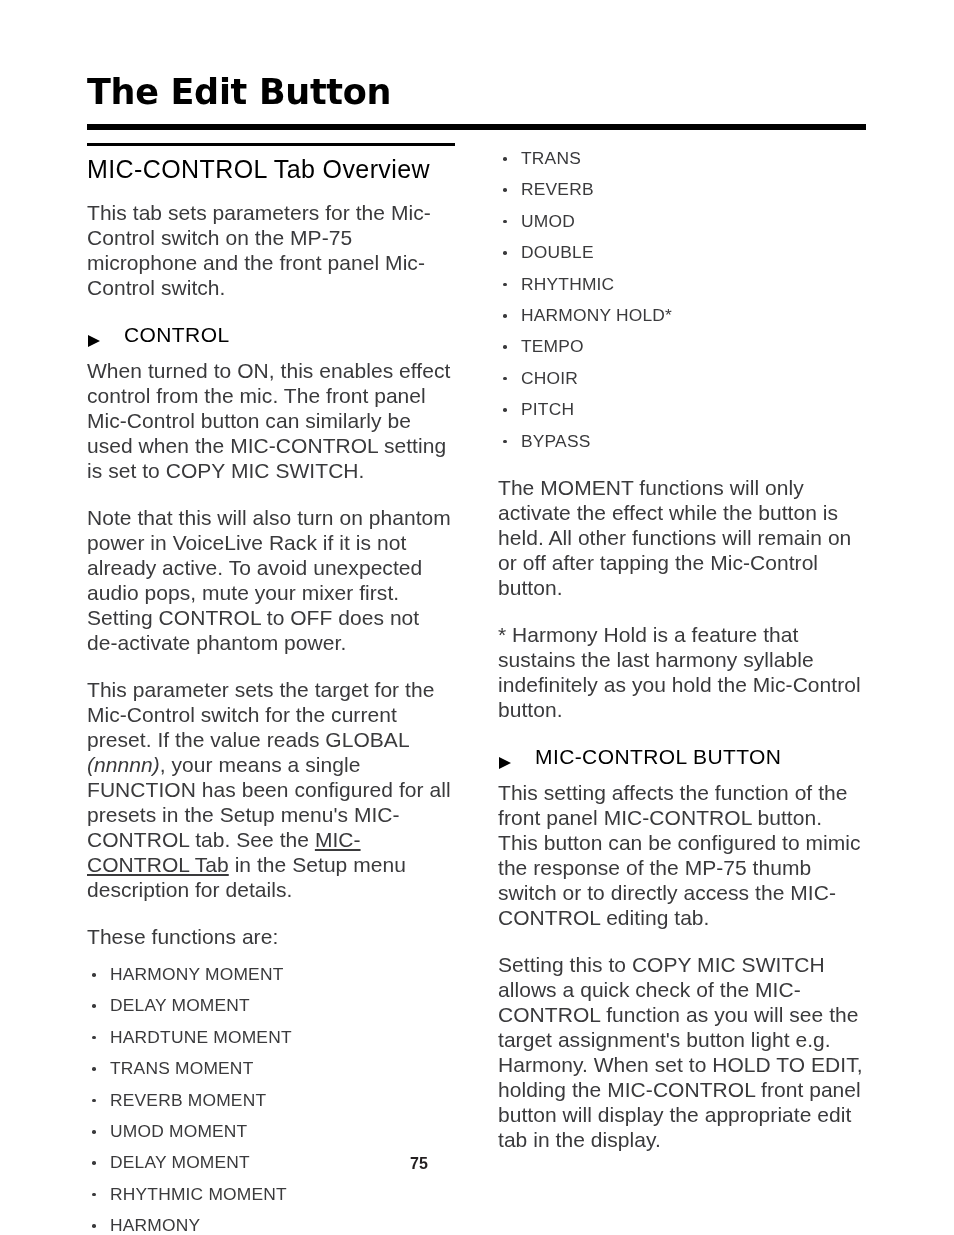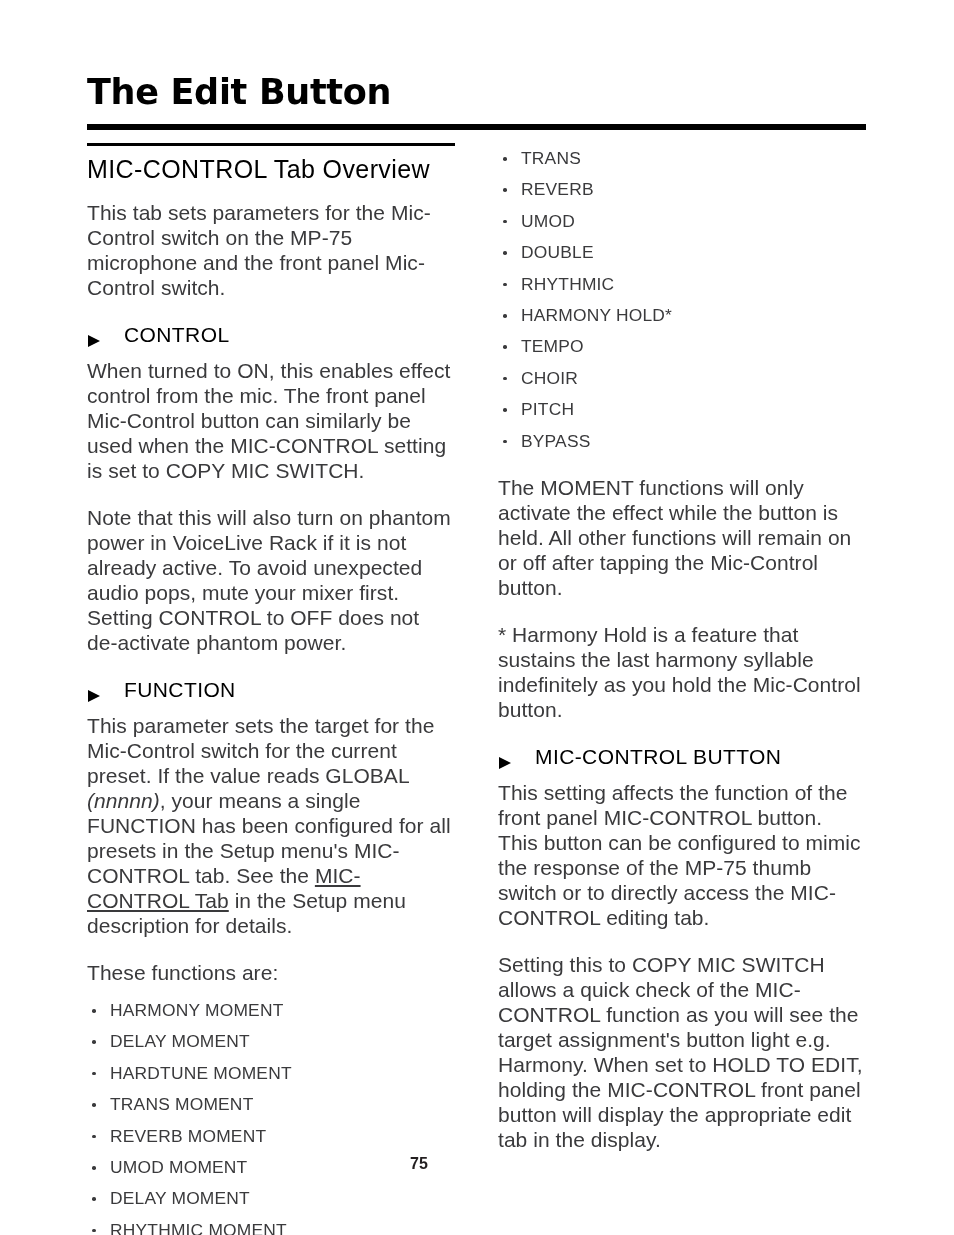--- a/index.html
+++ b/index.html
@@ -183,28 +183,20 @@
               <polygon points="1,1 13,7 1,13" fill="#000000"></polygon>
             </svg>
         </span>
         <span class="head-label">CONTROL</span>
       </div>
 
       <p class="body">When turned to ON, this enables effect control from the mic. The front panel Mic-Control button can similarly be used when the MIC-CONTROL setting is set to COPY MIC SWITCH.</p>
 
       <p class="body">Note that this will also turn on phantom power in VoiceLive Rack if it is not already active. To avoid unexpected audio  pops, mute your mixer first. Setting CONTROL to OFF does not de-activate phantom power.</p>
 
-      <div class="head-row spaced">
-        <span class="tri-icon">
-          <svg width="14" height="14" viewBox="0 0 14 14">
-              <polygon points="1,1 13,7 1,13" fill="#000000"></polygon>
-            </svg>
-        </span>
-        <span class="head-label">FUNCTION</span>
-      </div>
 
       <p class="body">
         <span>This parameter sets the target for the Mic-Control switch for the current preset. If the value reads GLOBAL </span><i>(nnnnn)</i><span>, your means a single FUNCTION has been configured for all presets in the Setup menu's MIC-CONTROL tab. See the </span><span class="link">MIC-CONTROL Tab</span><span> in the Setup menu description for details.</span>
       </p>
 
       <p class="body tight">These functions are:</p>
 
       <ul class="bullets" id="list-left">
           <li><span class="dot"></span><span>HARMONY MOMENT</span></li>
           <li><span class="dot"></span><span>DELAY MOMENT</span></li>

